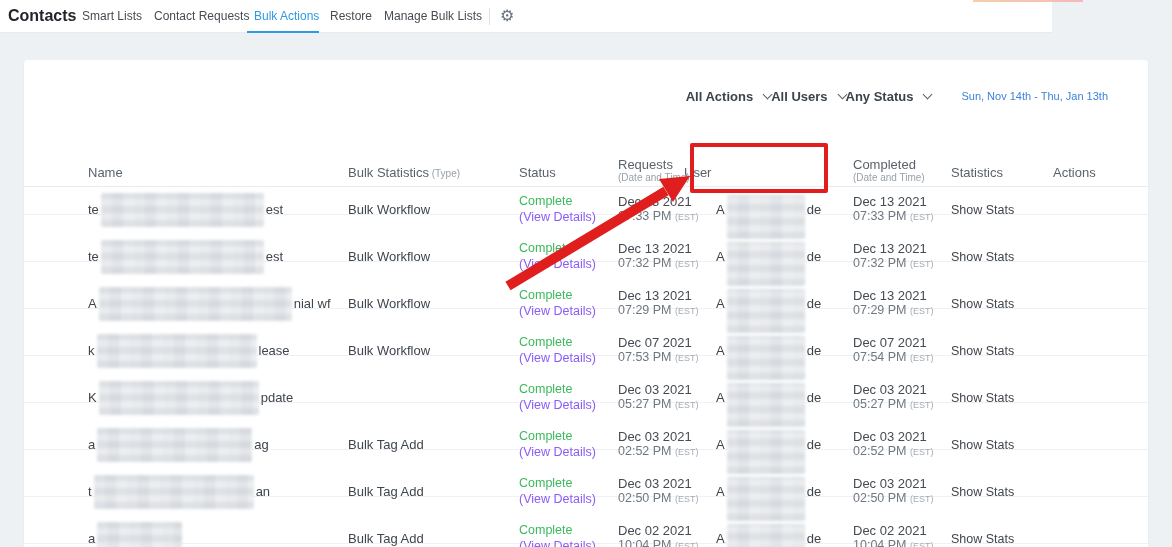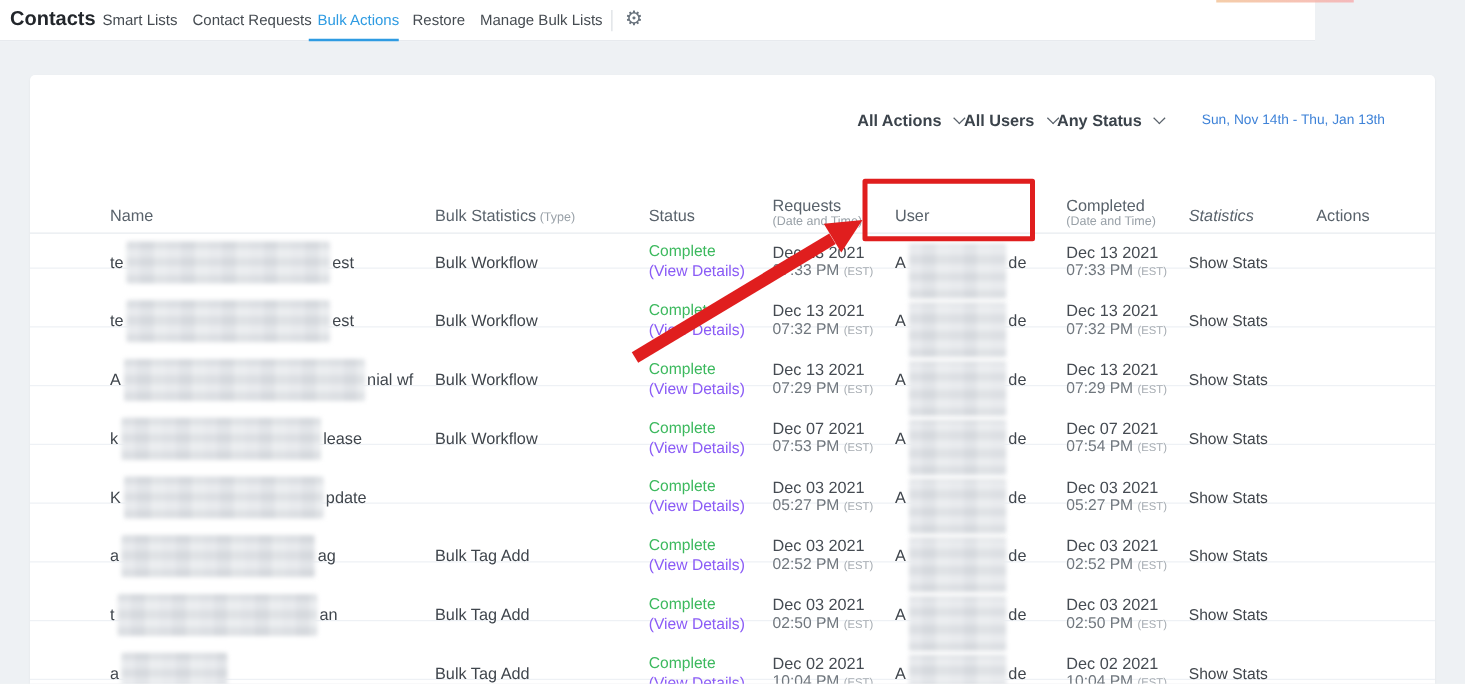--- a/index.html
+++ b/index.html
@@ -125,26 +125,26 @@
   </div>
 
   <div class="thead" id="thead">
       <div class="th" style="left: 64px;"><span>Name</span></div>
       <div class="th" style="left: 324px;"><span>Bulk Statistics</span><span class="sub-inline"> <span>(Type)</span></span></div>
       <div class="th" style="left: 495px;"><span>Status</span></div>
       <div class="th2" style="left: 594px;">
         <div>Requests</div>
         <div class="sub">(Date and Time)</div>
       </div>
-      <div class="th" style="left: 692px;"><span>User</span></div>
+      <div class="th" style="left: 660px;"><span>User</span></div>
       <div class="th2" style="left: 829px;">
         <div>Completed</div>
         <div class="sub">(Date and Time)</div>
       </div>
-      <div class="th" style="left: 927px; font-style: italic;"><span>Statistics</span></div>
+      <div class="th" style="left: 927px;"><span>Statistics</span></div>
       <div class="th" style="left: 1029px;"><span>Actions</span></div>
     </div>
   <div class="thead-border"></div>
 
   <div id="rows">
       <div class="row" style="top: 126px;">
         <div class="cell c-name">
           <span>te</span>
           <span class="redact nm" style="width: 163px;"></span>
           <span>est</span>

